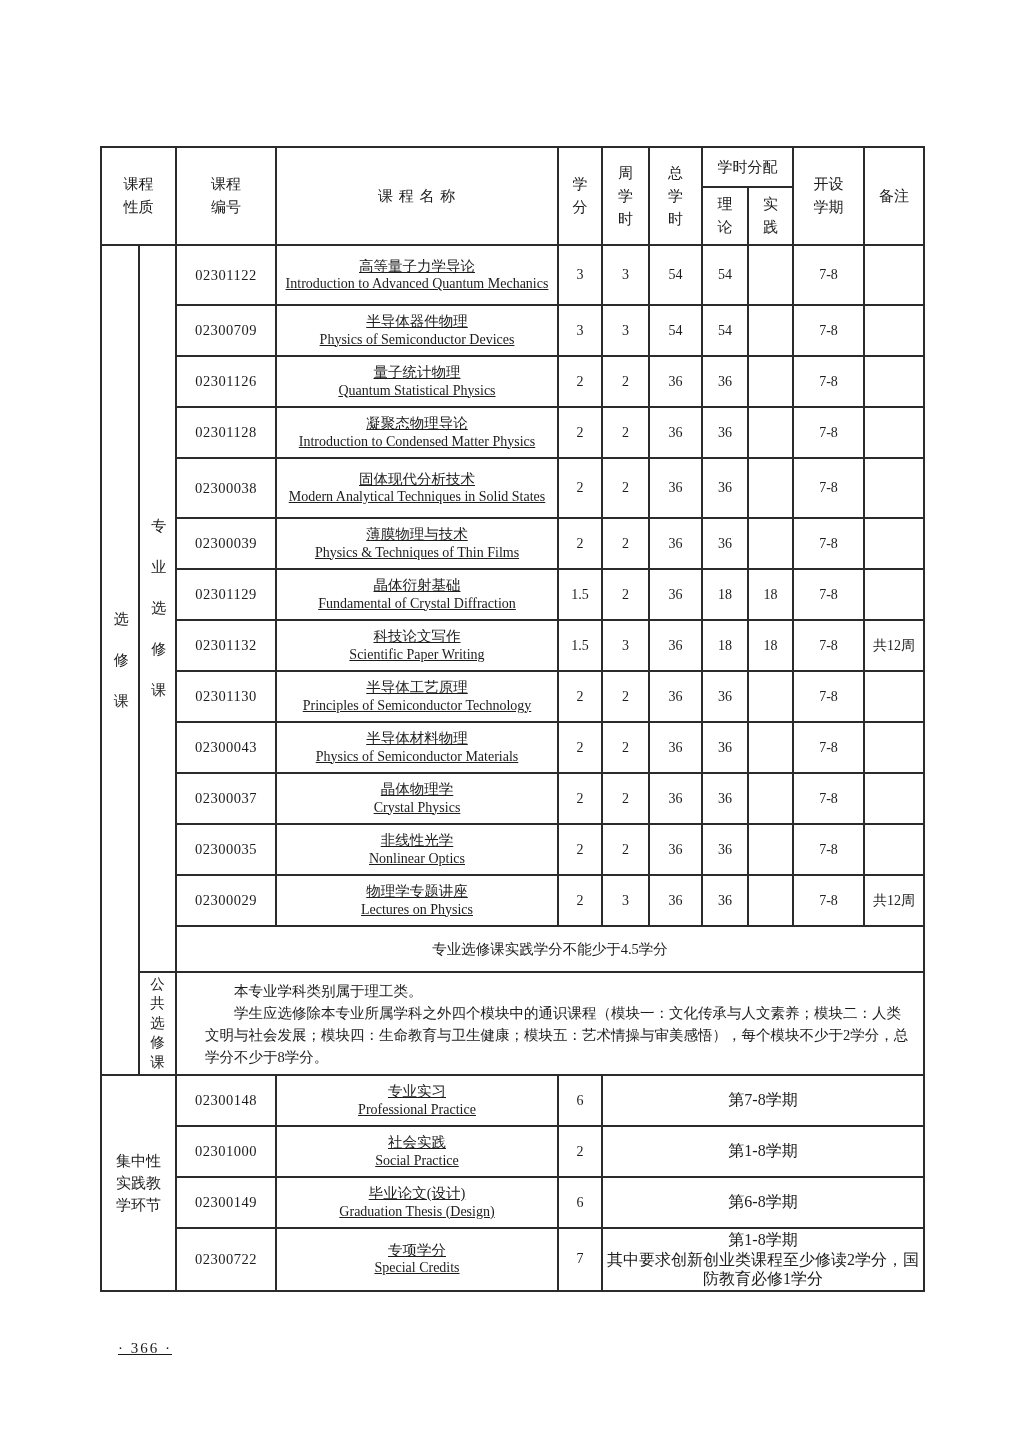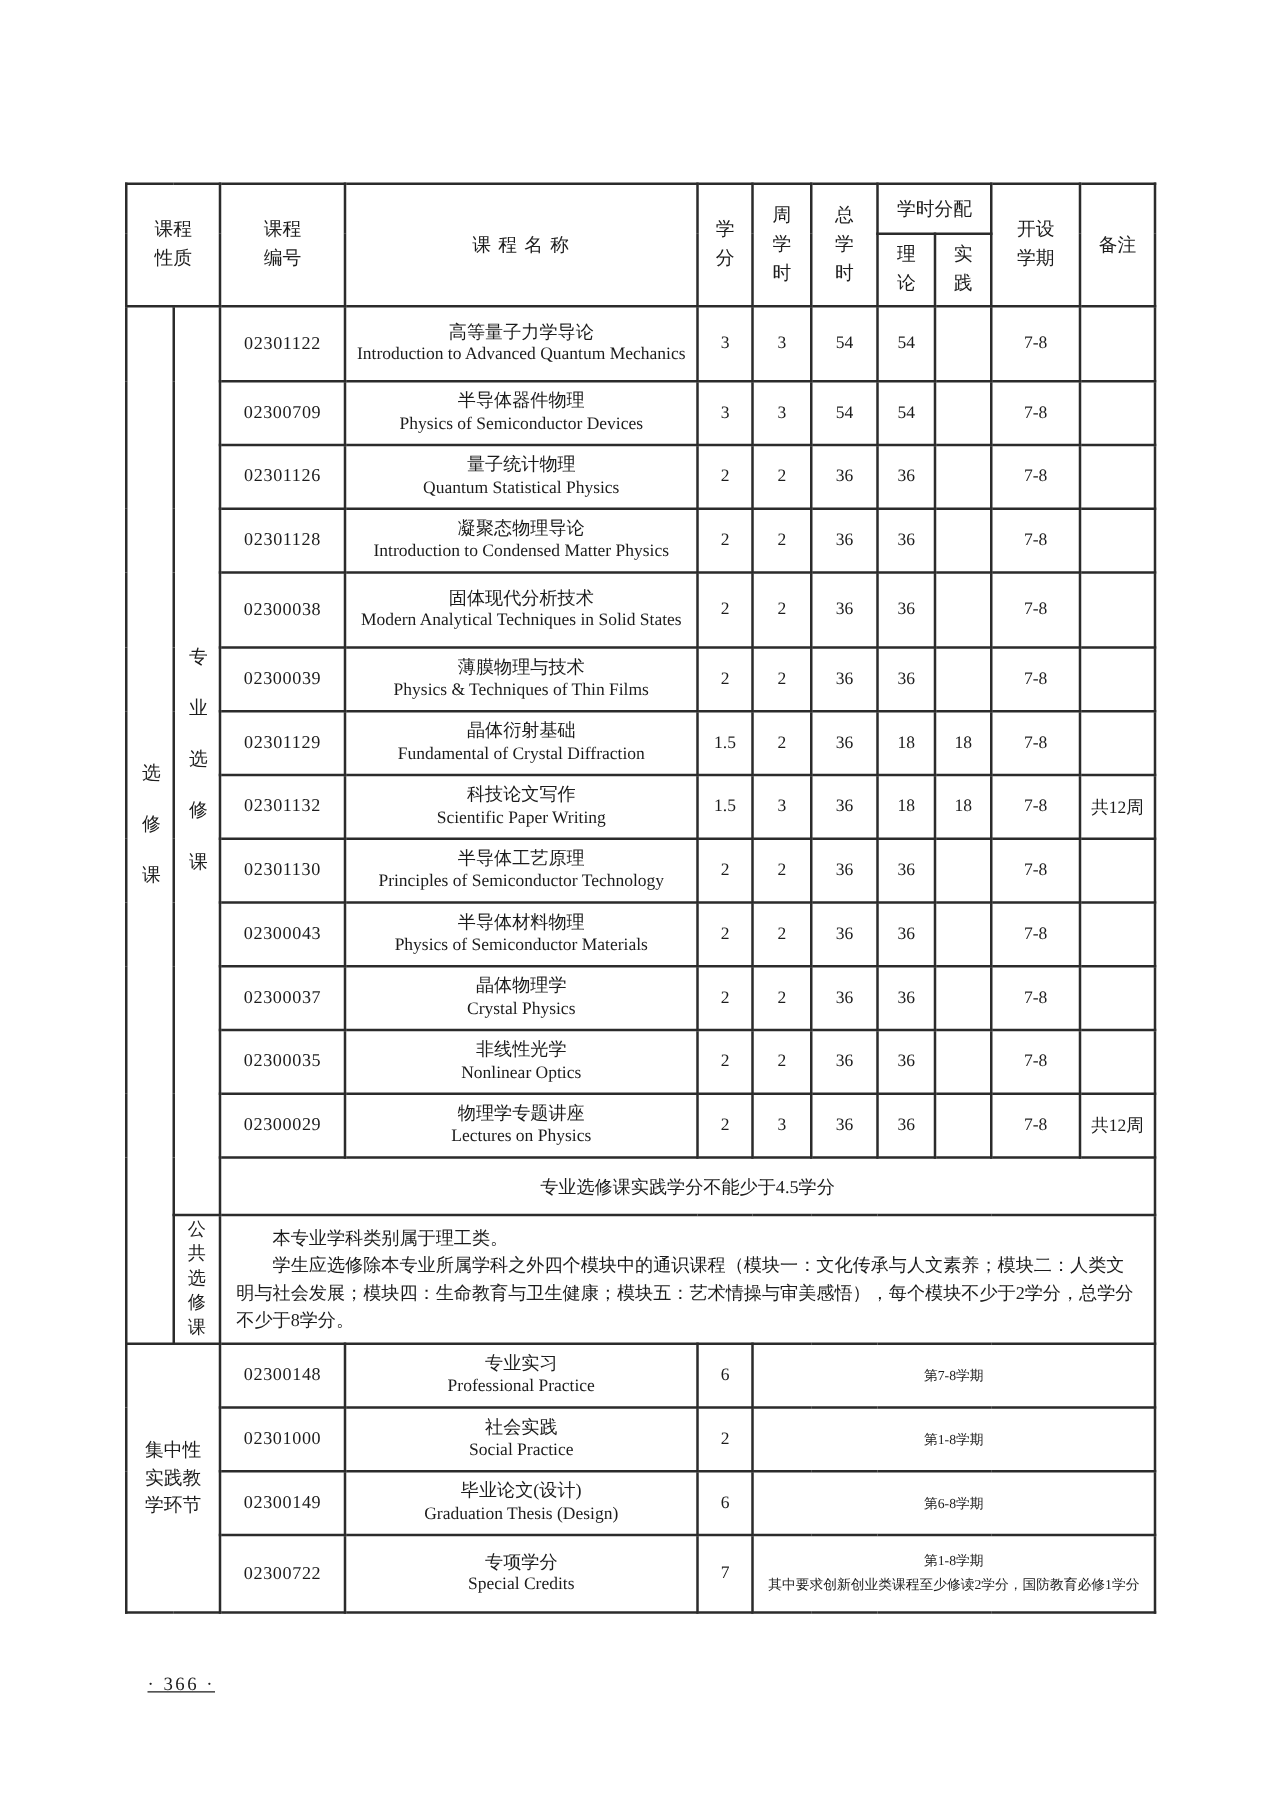--- a/index.html
+++ b/index.html
@@ -38,32 +38,32 @@
   .stack1 { display: inline-block; width: 1.15em; word-break: break-all; line-height: 23px; font-size: 15px; }
   .stack2 { display: inline-block; width: 2.3em;  word-break: break-all; line-height: 23px; font-size: 15px; }
   .vlabel-big  { display: inline-block; width: 1.15em; word-break: break-all; line-height: 41px; font-size: 15px; text-align: right; }
   .vlabel-pub  { display: inline-block; width: 1.15em; word-break: break-all; line-height: 19.5px; font-size: 14.5px; }
   .plabel      { display: inline-block; width: 3.3em;  word-break: break-all; line-height: 22px; font-size: 15px; }
 
   .hdr-name { font-size: 15px; letter-spacing: 1px; }
   .hdr-alloc { font-size: 15px; }
   .hdr-remark { font-size: 15px; text-align: center; }
 
-  .name-cell div { line-height: 17.5px; }
+  .name-cell div { line-height: 17.5px; text-decoration: underline; }
   .name-cn { font-size: 14.5px; }
   .name-en { font-size: 14px; }
   .code-cell { font-size: 14.5px; letter-spacing: 0.5px; margin-top: 16px; }
   .num-cell { font-size: 14px; }
 
   .note-cell { font-size: 14.5px; }
 
-  .pub-text-cell { text-align: left; padding: 4px 10px 4px 12px; }
+  .pub-text-cell { text-align: left; padding: 4px 10px 4px 28px; }
   .pub-text-cell p { margin: 0; text-indent: 2em; line-height: 22px; font-size: 14.5px; }
 
-  .sem-cell { font-size: 11px; }
+  .sem-cell { font-size: 16px; }
   .sem-cell div { line-height: 19.5px; }
 
   .page-number {
     position: absolute; left: 118px; top: 1340px;
     font-size: 15px; letter-spacing: 2px; text-decoration: underline;
   }
 </style>
 </head>
 <body>
 

